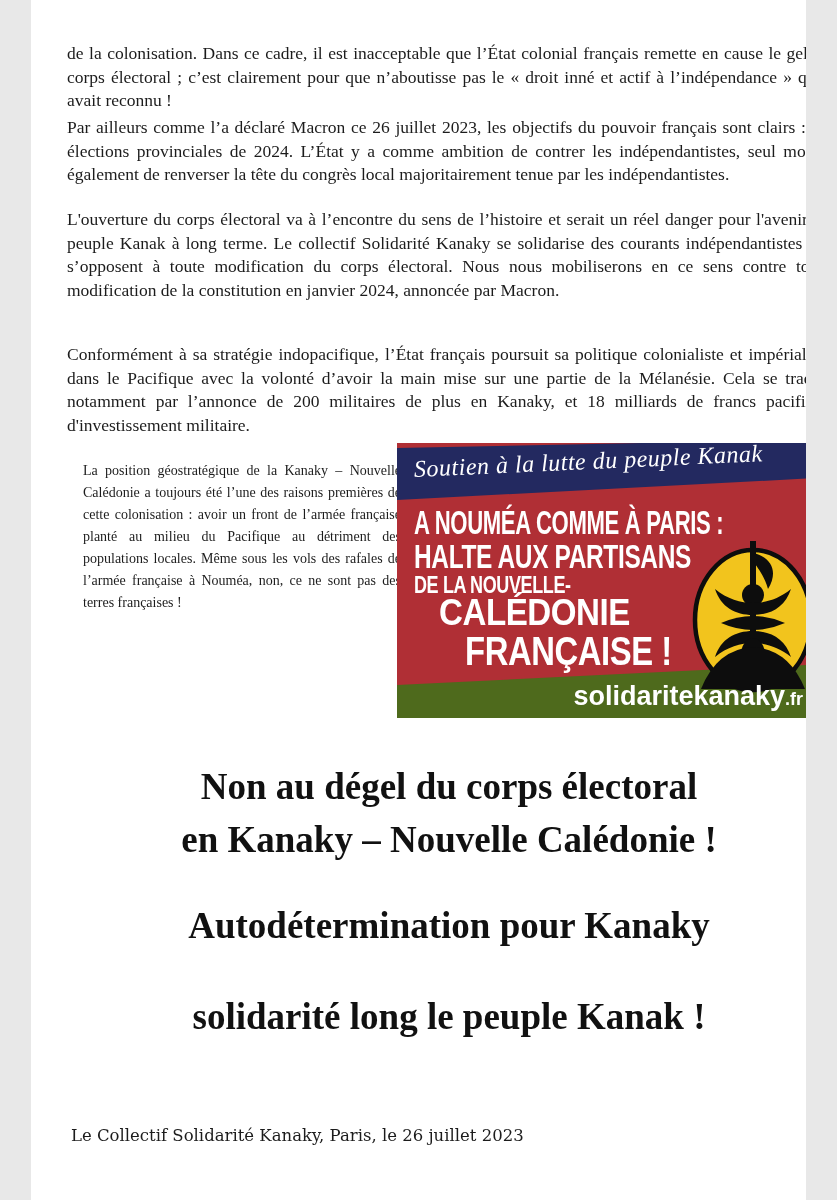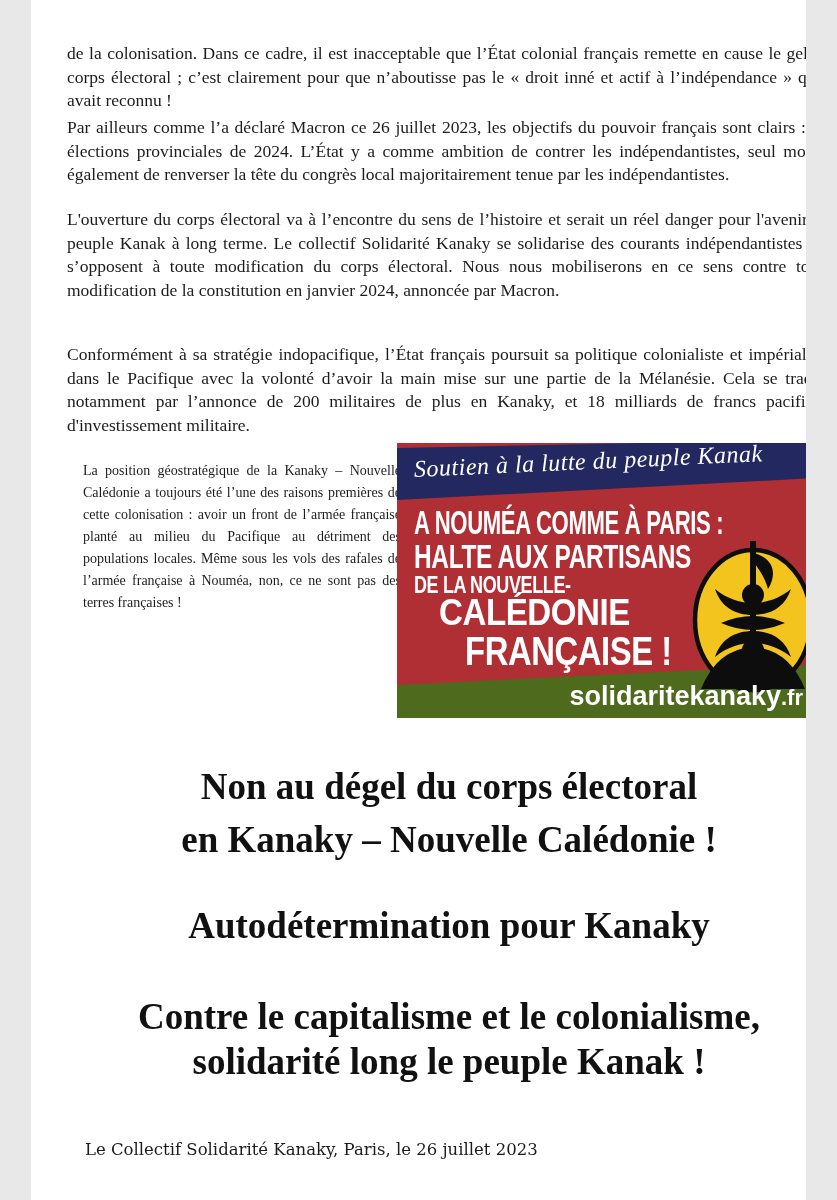--- a/index.html
+++ b/index.html
@@ -66,33 +66,33 @@
   .hl1{top:62px;font-size:34px;transform:scaleX(0.65);}
   .hl2{top:96px;font-size:34px;transform:scaleX(0.72);}
   .hl3{top:130px;font-size:24px;transform:scaleX(0.75);}
   .hl4{top:152px;left:42px;font-size:36px;transform:scaleX(0.92);}
   .hl5{top:188px;left:68px;font-size:40px;transform:scaleX(0.82);}
   .poster-site{
     position:absolute;right:16px;top:240px;z-index:6;
     color:#ffffff;font-family:"Liberation Sans",sans-serif;
     font-weight:bold;font-size:27px;line-height:1;white-space:nowrap;
   }
-  .poster-site .tld{font-size:22px;}
+  .poster-site .tld{font-size:18px;}
   
   .heading{
     position:absolute;left:36px;width:764px;margin:0;
     text-align:center;font-family:"Liberation Serif",serif;
     font-weight:bold;font-size:37px;color:#111111;
   }
   .h1{top:760px;line-height:53px;}
   .h2{top:906px;line-height:40px;}
   .h3{top:994px;line-height:45px;}
   
   .footer{
-    position:absolute;left:36px;top:1122px;margin:18px;
+    position:absolute;left:36px;top:1122px;margin:4px;
     font-family:"DejaVu Serif",serif;font-size:16.5px;color:#1c1c1c;
   }
 </style>
 </head>
 <body>
 
 <div class="page">
 
   <p class="para p1">de la colonisation. Dans ce cadre, il est inacceptable que l’État colonial français remette en cause le gel du corps électoral ; c’est clairement pour que n’aboutisse pas le « droit inné et actif à l’indépendance » qu’il avait reconnu !</p>
   <p class="para p2">Par ailleurs comme l’a déclaré Macron ce 26 juillet 2023, les objectifs du pouvoir français sont clairs : les élections provinciales de 2024. L’État y a comme ambition de contrer les indépendantistes,  seul moyen également de renverser la tête du congrès local majoritairement tenue par les indépendantistes.</p>
@@ -130,19 +130,18 @@
   </div>
 
   <h1 class="heading h1">
     <div>Non au dégel du corps électoral</div>
     <div>en Kanaky – Nouvelle Calédonie !</div>
   </h1>
   <h1 class="heading h2">
     <div>Autodétermination pour Kanaky</div>
   </h1>
   <h1 class="heading h3">
-    <div>Contre le capitalisme et le colonialisme,</div>
     <div>solidarité long le peuple Kanak !</div>
   </h1>
 
   <p class="footer">Le Collectif Solidarité Kanaky, Paris, le 26 juillet 2023</p>
 
 </div>
 
 </body></html>

